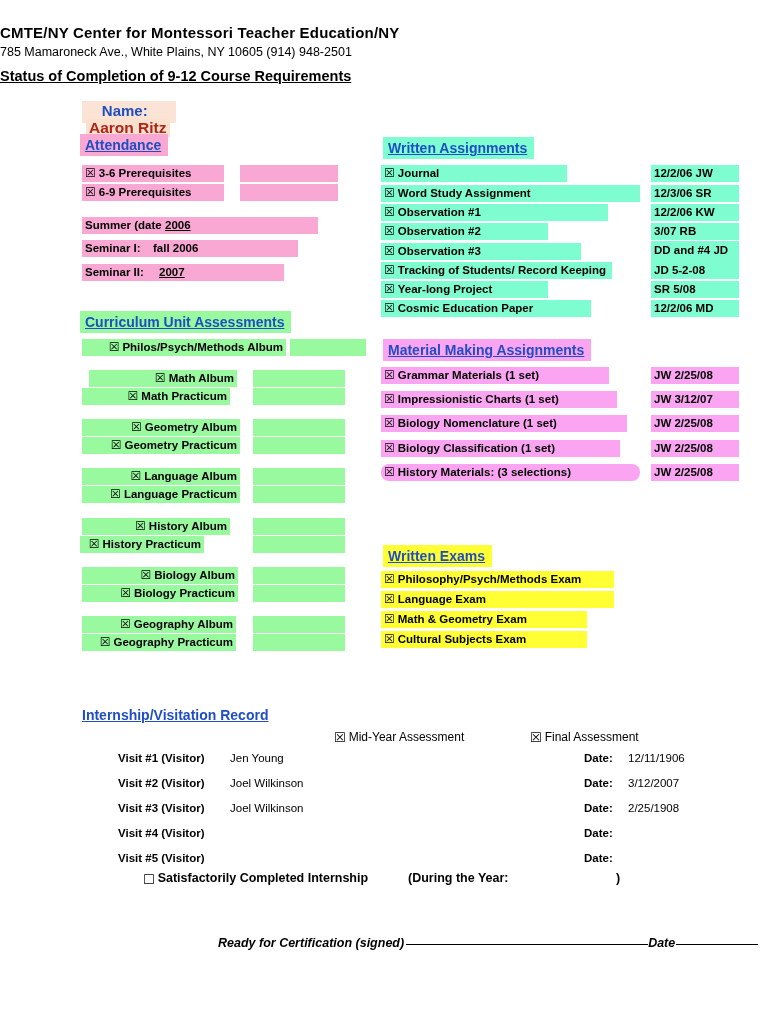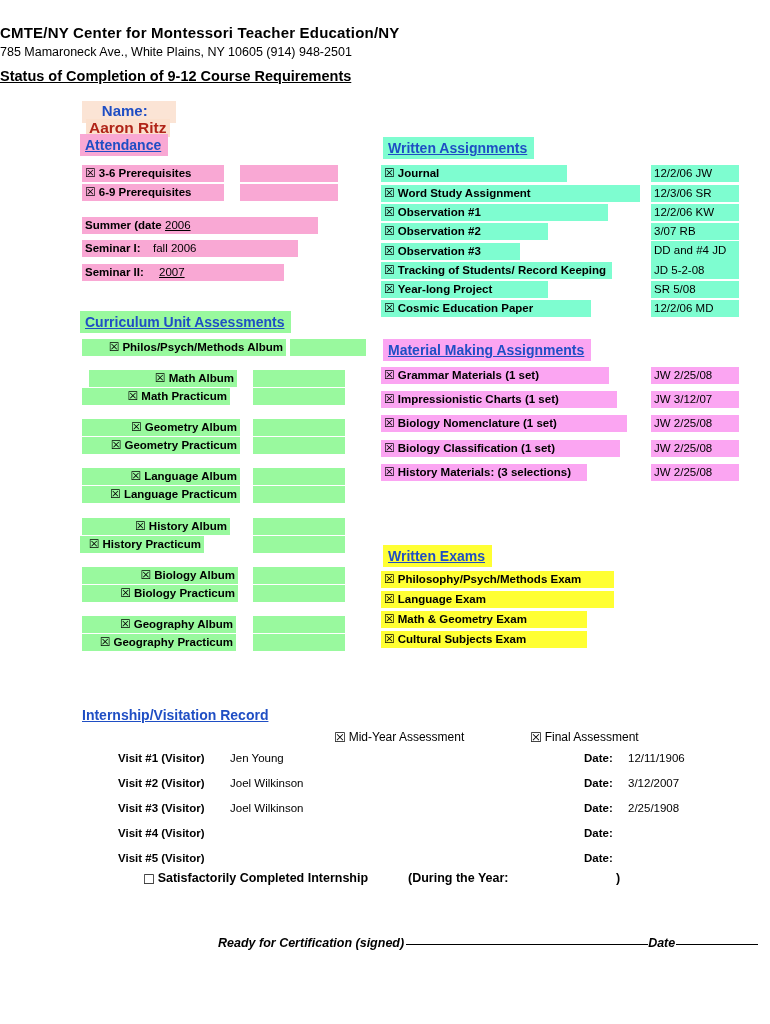--- a/index.html
+++ b/index.html
@@ -58,21 +58,21 @@
   .fieldbox {
     position: absolute;
     font-size: 11.5px;
     font-weight: bold;
     line-height: 17px;
     height: 17px;
     padding: 0 3px;
     white-space: nowrap;
     overflow: hidden;
   }
-  .fieldbox.plain { font-weight: normal; }
+  .fieldbox.plain { font-weight: bold; }
   .cbx {
     display: inline-block;
     font-family: "DejaVu Sans", sans-serif;
     font-size: 12px;
     line-height: 17px;
     margin-right: 3px;
     vertical-align: top;
   }
   .blankbox { position: absolute; height: 17px; }
 
@@ -262,21 +262,21 @@
 <div class="fieldbox mint" style="left:381px; top:204px; width:227px;">
   <span class="cbx">☒</span><span>Observation #1</span>
 </div>
 <div class="fieldbox plain mint" style="left:651px; top:204px; width:88px;">12/2/06 KW</div>
 
 <div class="fieldbox mint" style="left:381px; top:223px; width:167px;">
   <span class="cbx">☒</span><span>Observation #2</span>
 </div>
 <div class="fieldbox plain mint" style="left:651px; top:223px; width:88px;">3/07 RB</div>
 
-<div class="fieldbox mint" style="left:381px; top:243px; width:139px;">
+<div class="fieldbox mint" style="left:381px; top:243px; width:200px;">
   <span class="cbx">☒</span><span>Observation #3</span>
 </div>
 <div class="fieldbox plain mint" style="left:651px; top:241px; width:88px; height:24px; line-height:18px; white-space:normal; font-size:11.5px;">DD and #4 JD 5-2-08</div>
 
 <div class="fieldbox mint" style="left:381px; top:262px; width:231px;">
   <span class="cbx">☒</span><span>Tracking of Students/ Record Keeping</span>
 </div>
 <div class="fieldbox plain mint" style="left:651px; top:262px; width:88px;">JD 5-2-08</div>
 
 <div class="fieldbox mint" style="left:381px; top:281px; width:167px;">
@@ -304,21 +304,21 @@
 <div class="fieldbox pink" style="left:381px; top:415px; width:246px;">
   <span class="cbx">☒</span><span>Biology Nomenclature (1 set)</span>
 </div>
 <div class="fieldbox plain pink" style="left:651px; top:415px; width:88px;">JW 2/25/08</div>
 
 <div class="fieldbox pink" style="left:381px; top:440px; width:239px;">
   <span class="cbx">☒</span><span>Biology Classification (1 set)</span>
 </div>
 <div class="fieldbox plain pink" style="left:651px; top:440px; width:88px;">JW 2/25/08</div>
 
-<div class="fieldbox pink" style="left:381px; top:464px; width:206px;">
+<div class="fieldbox pink" style="left:381px; top:464px; width:259px;border-radius:8px;">
   <span class="cbx">☒</span><span>History Materials: (3 selections)</span>
 </div>
 <div class="fieldbox plain pink" style="left:651px; top:464px; width:88px;">JW 2/25/08</div>
 
 <div class="sec-head yellow" style="left:383px; top:545px;">Written Exams</div>
 
 <div class="fieldbox yellow" style="left:381px; top:571px; width:233px;">
   <span class="cbx">☒</span><span>Philosophy/Psych/Methods Exam</span>
 </div>
 <div class="fieldbox yellow" style="left:381px; top:591px; width:233px;">

